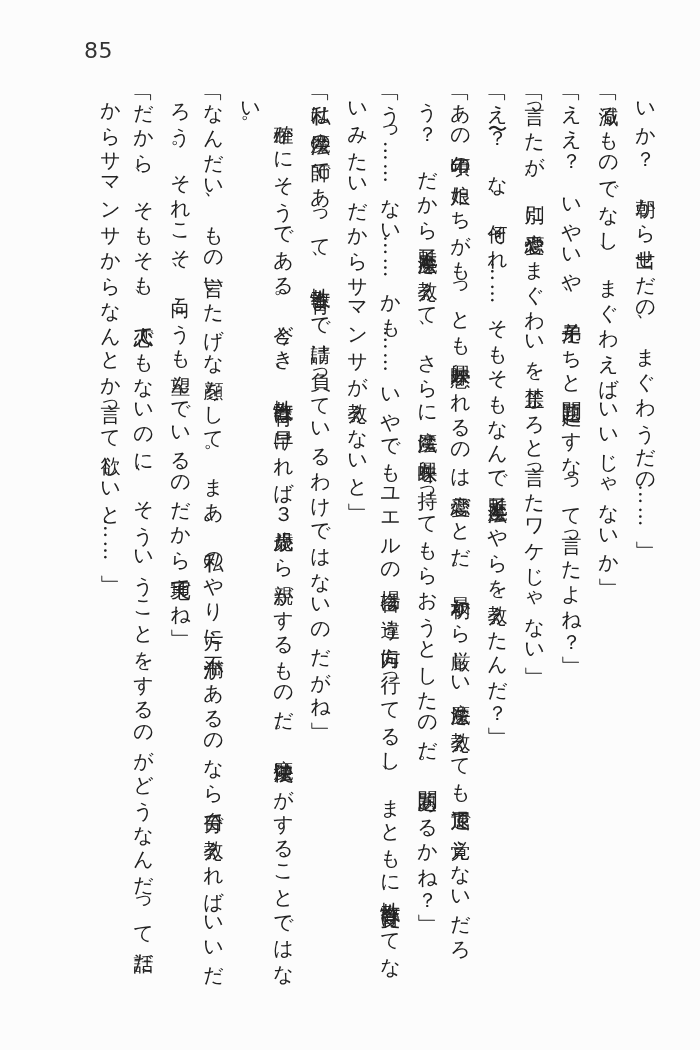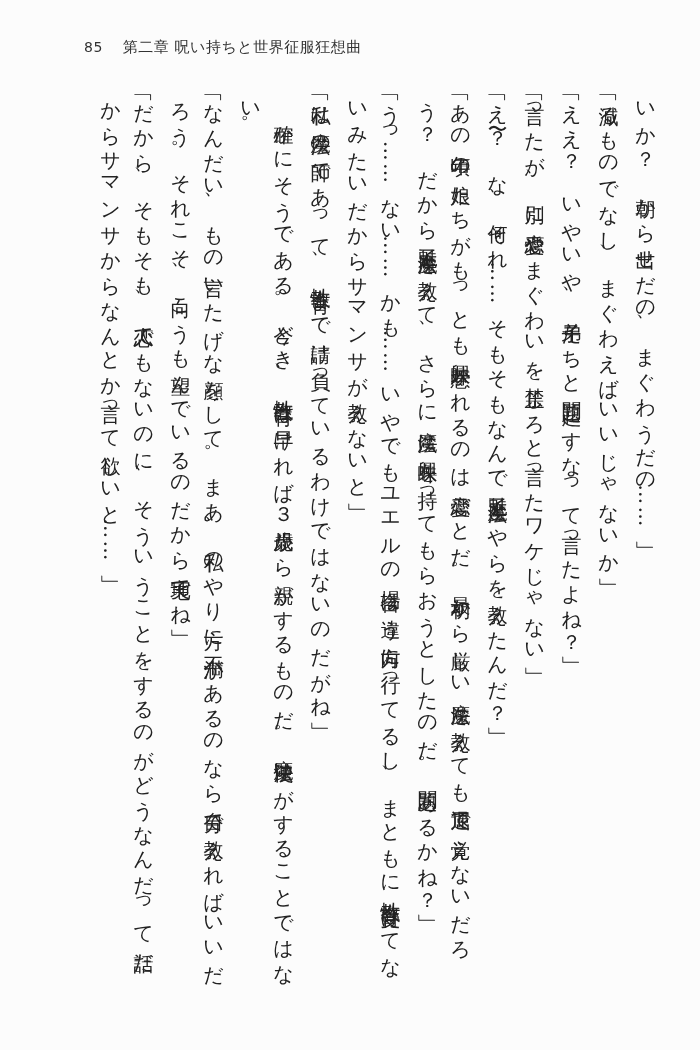--- a/index.html
+++ b/index.html
@@ -23,21 +23,21 @@
     left: 84px;
     display: flex;
     align-items: baseline;
     gap: 20px;
     font-family: "DejaVu Sans", "Liberation Sans", sans-serif;
     font-size: 15px;
     letter-spacing: 0.5px;
     white-space: nowrap;
   }
   .page-header .page-number {
-    font-size: 14px;
+    font-size: 22px;
   }
   .text-body {
     position: absolute;
     top: 88px;
     right: 38px;
     height: 894px;
     writing-mode: vertical-rl;
     text-orientation: mixed;
     font-size: 20px;
     line-height: 33px;
@@ -54,21 +54,20 @@
     text-indent: 22px;
   }
 </style>
 </head>
 <body style="background: rgb(252, 252, 252);">
 
 <div class="page">
 
   <div class="page-header" style="color: rgb(51, 51, 51);">
     <span class="page-number">85</span>
-    <span class="chapter-title">第二章 呪い持ちと世界征服狂想曲</span>
   </div>
 
   <main class="text-body" style="color: rgb(34, 34, 34);">
 
   <p>いか？　朝から出せだの、まぐわうだの……」</p>
       <p>「減るものでなし、まぐわえばいいじゃないか」</p>
       <p>「ええ？　いやいや、弟子たちと問題起こすなって言ったよね？」</p>
       <p>「言ったが、別に恋愛やまぐわいを禁止しろと言ったワケじゃない」</p>
       <p>「え〜？　な、何それ……そもそもなんで魅了魔法とやらを教えたんだ？」</p>
       <p>「あの年頃の娘たちがもっとも興味惹かれるのは恋愛ごとだ。最初から厳しい魔法を教えても退屈で覚えないだろう？　だから魅了魔法を教えて、さらに魔法に興味を持ってもらおうとしたのだ。問題あるかね？」</p>

